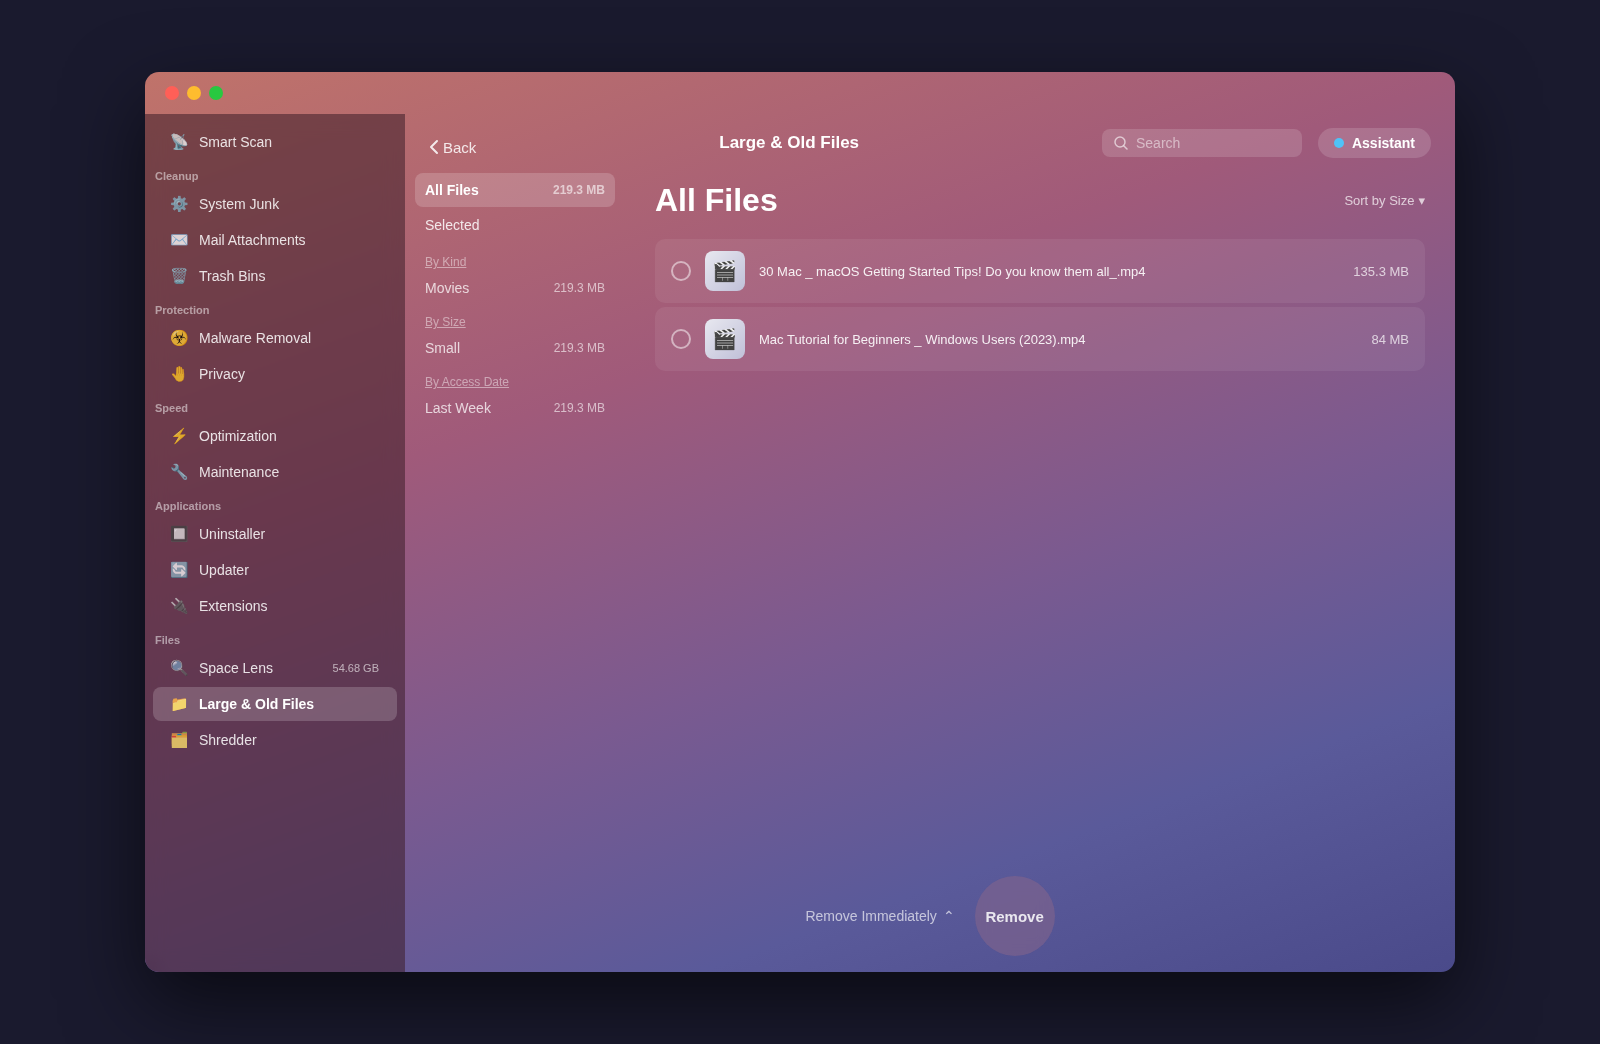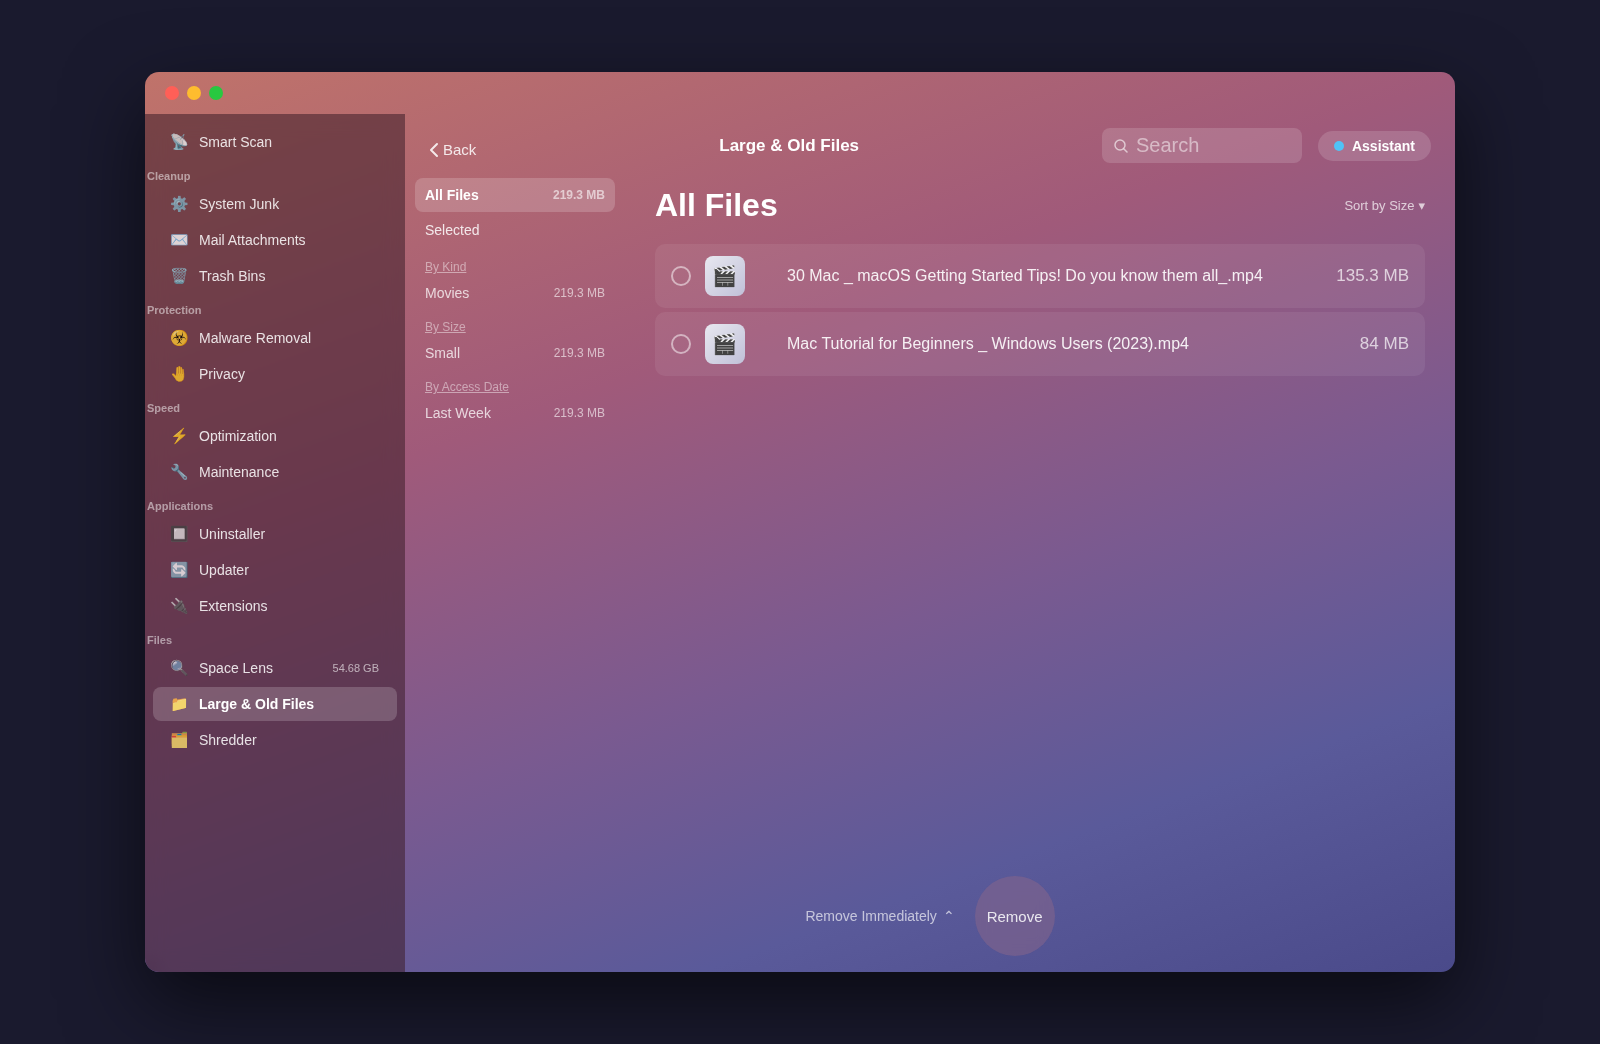--- a/index.html
+++ b/index.html
@@ -71,21 +71,21 @@
     }
     .sidebar-item.active {
       background: rgba(255,255,255,0.18);
       color: #fff;
       font-weight: 600;
     }
     .sidebar-section-label {
       color: rgba(255,255,255,0.5);
       font-size: 11px;
       font-weight: 600;
-      padding: 10px 2px 4px;
+      padding: 10px 10px 4px;
       text-transform: none;
       letter-spacing: 0;
     }
     .sidebar-icon {
       width: 18px;
       height: 18px;
       display: flex;
       align-items: center;
       justify-content: center;
       flex-shrink: 0;
@@ -135,21 +135,21 @@
       border-radius: 8px;
       padding: 6px 12px;
       gap: 8px;
       width: 200px;
     }
     .search-bar input {
       background: transparent;
       border: none;
       outline: none;
       color: rgba(255,255,255,0.7);
-      font-size: 20px;
+      font-size: 14px;
       width: 150px;
     }
     .search-bar input::placeholder { color: rgba(255,255,255,0.5); }
     .assistant-btn {
       display: flex;
       align-items: center;
       gap: 8px;
       background: rgba(255,255,255,0.15);
       border: none;
       border-radius: 20px;
@@ -269,26 +269,25 @@
       font-size: 18px;
       flex-shrink: 0;
       position: relative;
     }
     .file-icon-inner {
       font-size: 20px;
     }
     .file-name {
       flex: 1;
       color: rgba(255,255,255,0.9);
-      font-size: 16px;
-      margin-left: 28px;
+      font-size: 13px;
     }
     .file-size {
       color: rgba(255,255,255,0.7);
-      font-size: 17px;
+      font-size: 13px;
       flex-shrink: 0;
     }
     .bottom-bar {
       display: flex;
       justify-content: center;
       padding: 16px;
       gap: 20px;
       position: relative;
     }
     .remove-immediately {
@@ -299,21 +298,21 @@
       gap: 6px;
     }
     .remove-btn {
       width: 80px;
       height: 80px;
       border-radius: 50%;
       background: rgba(130, 100, 140, 0.6);
       border: none;
       color: rgba(255,255,255,0.85);
       font-size: 15px;
-      font-weight: 400;
+      font-weight: 700;
       cursor: pointer;
       display: flex;
       align-items: center;
       justify-content: center;
       backdrop-filter: blur(8px);
     }
   </style>
 </head>
 <body>
 

